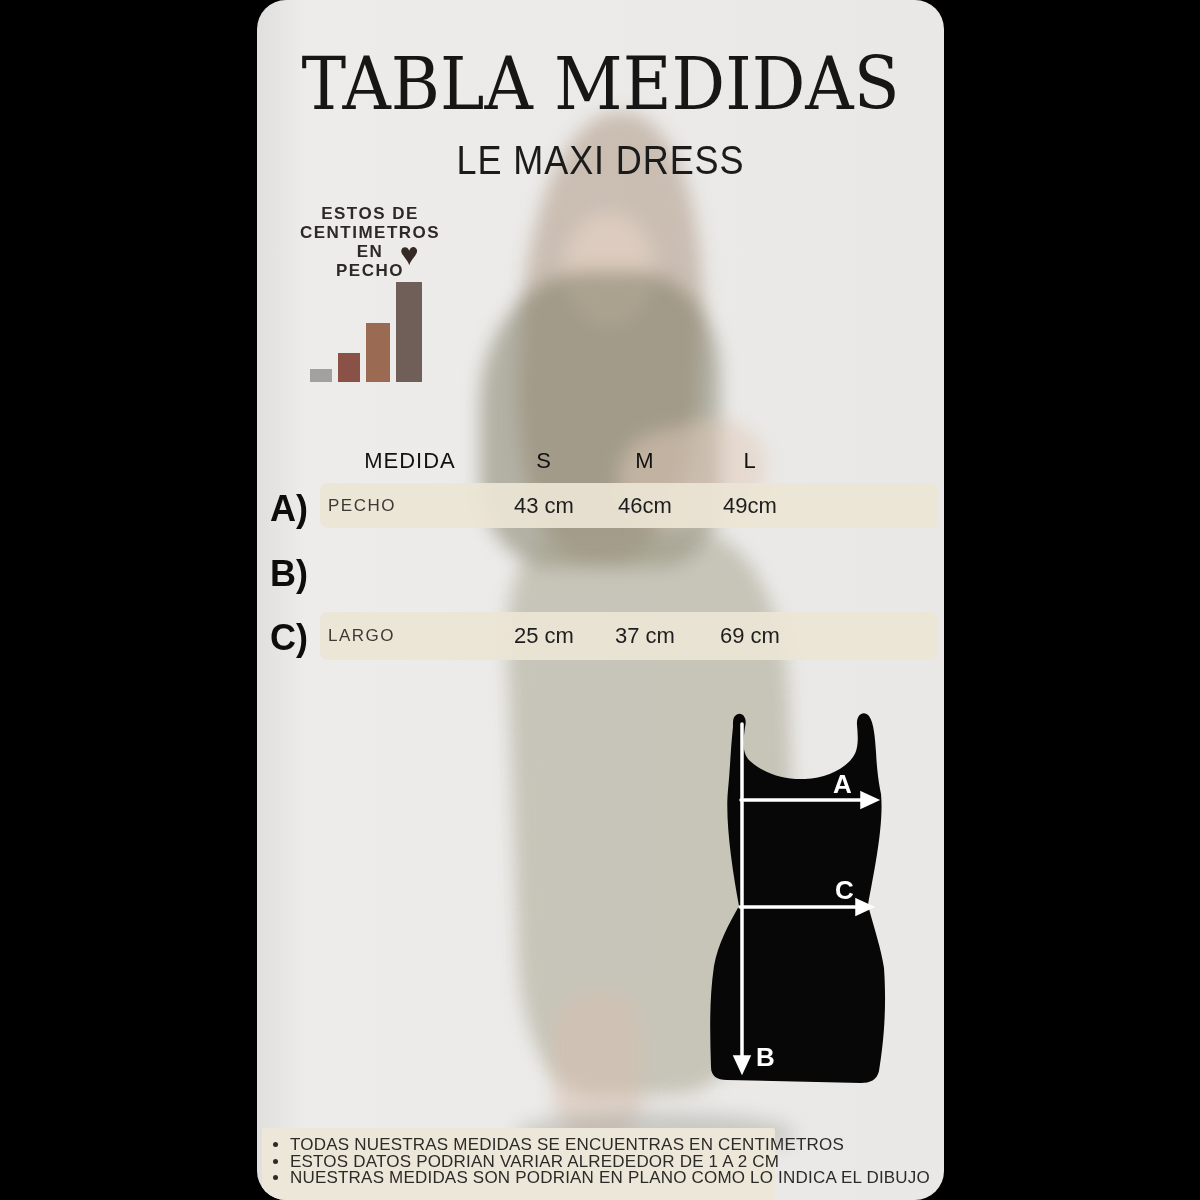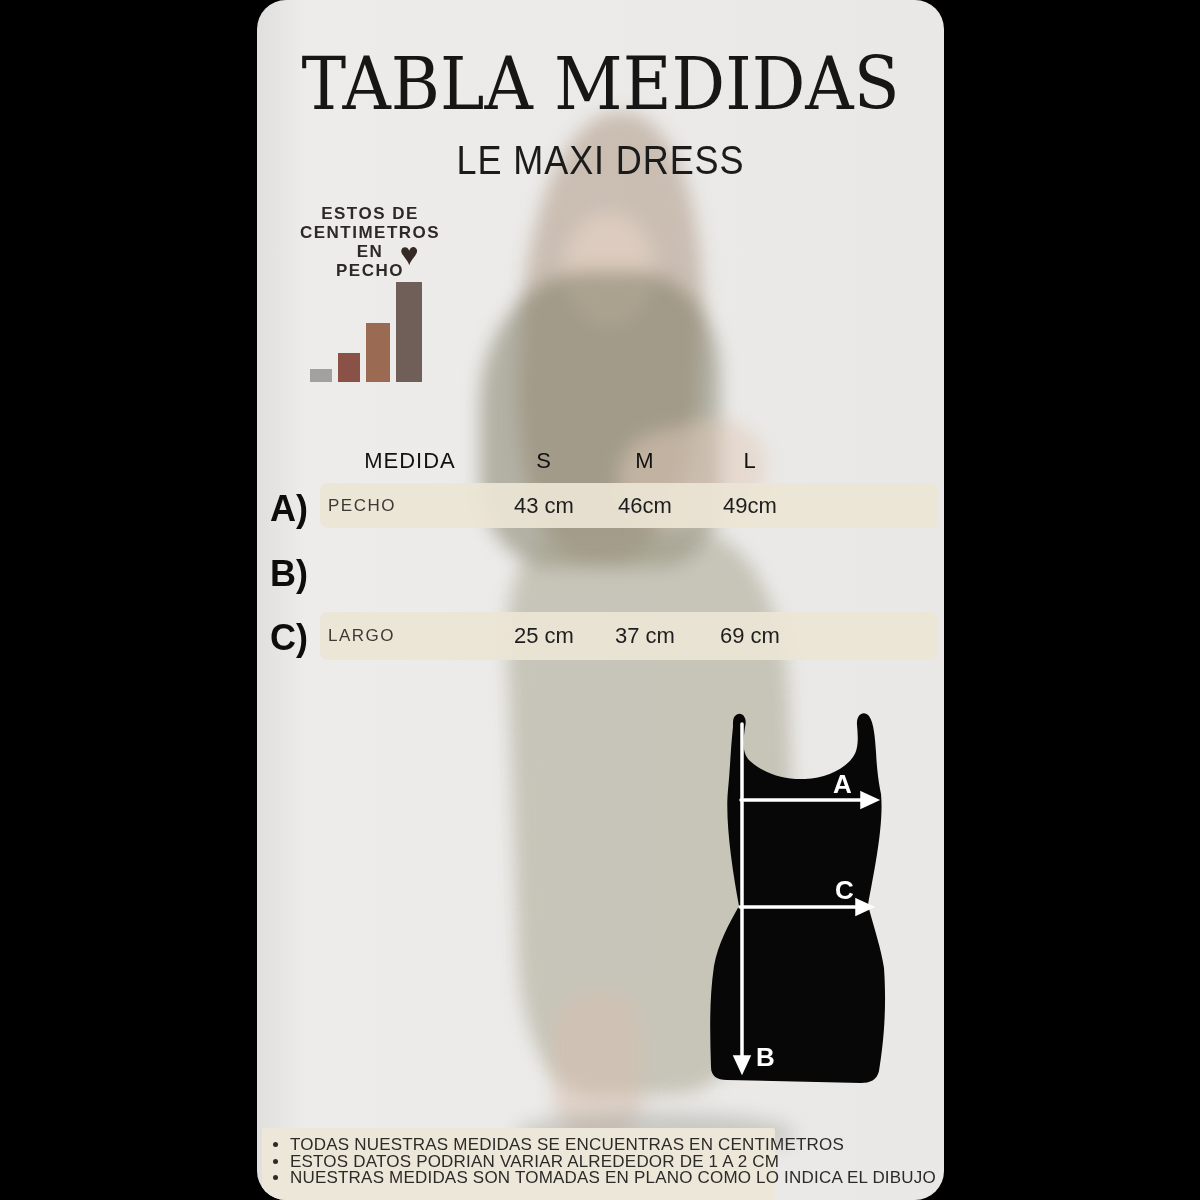--- a/index.html
+++ b/index.html
@@ -174,18 +174,18 @@
         <text x="138" y="93">A</text>
         <text x="140" y="199">C</text>
         <text x="61" y="366">B</text>
       </g>
     </svg>
 
     <div class="notes">
       <ul>
         <li>TODAS NUESTRAS MEDIDAS SE ENCUENTRAS EN CENTIMETROS</li>
         <li>ESTOS DATOS PODRIAN VARIAR ALREDEDOR DE 1 A 2 CM</li>
-        <li>NUESTRAS MEDIDAS SON TOMADAS EN PLANO COMO LO INDICA EL DIBUJO</li>
+        <li>NUESTRAS MEDIDAS SON PODRIAN EN PLANO COMO LO INDICA EL DIBUJO</li>
       </ul>
     </div>
 
   </div>
 </div>
 
 </body></html>

